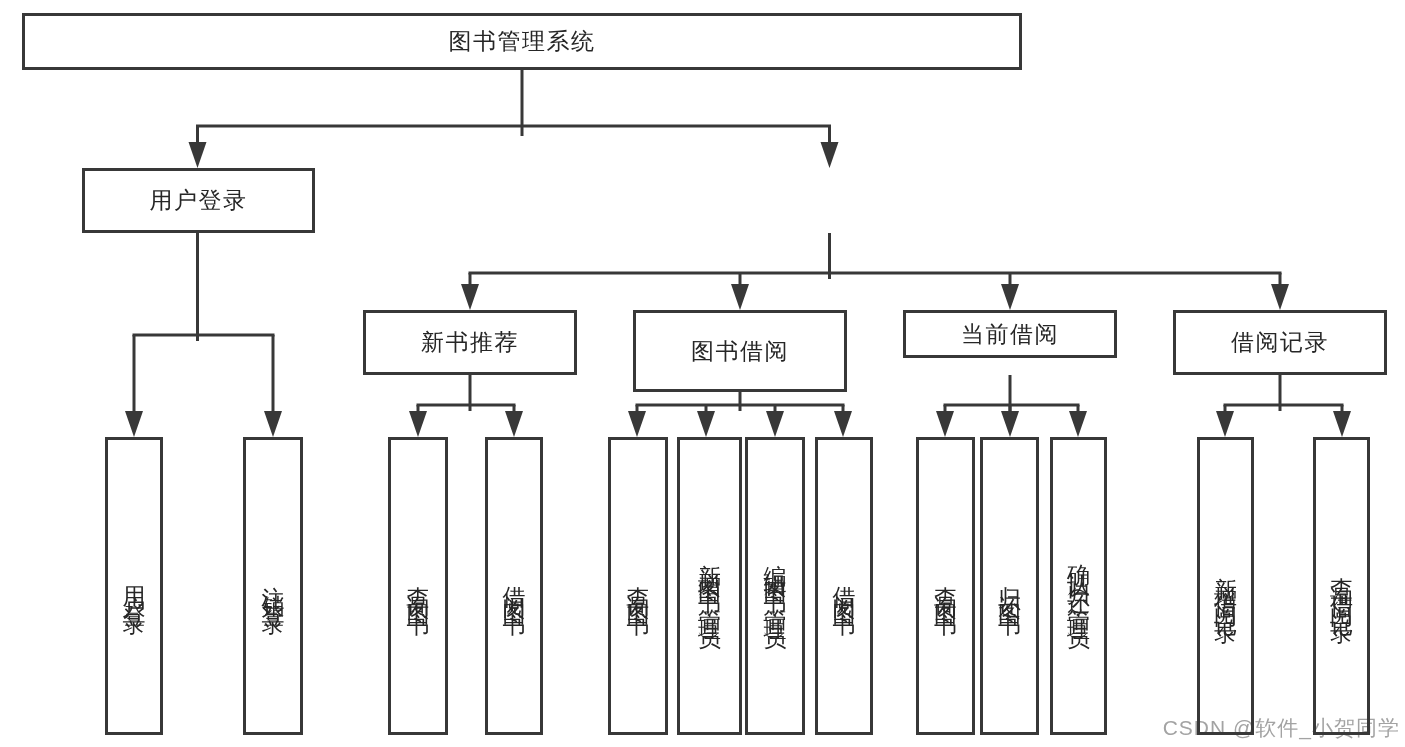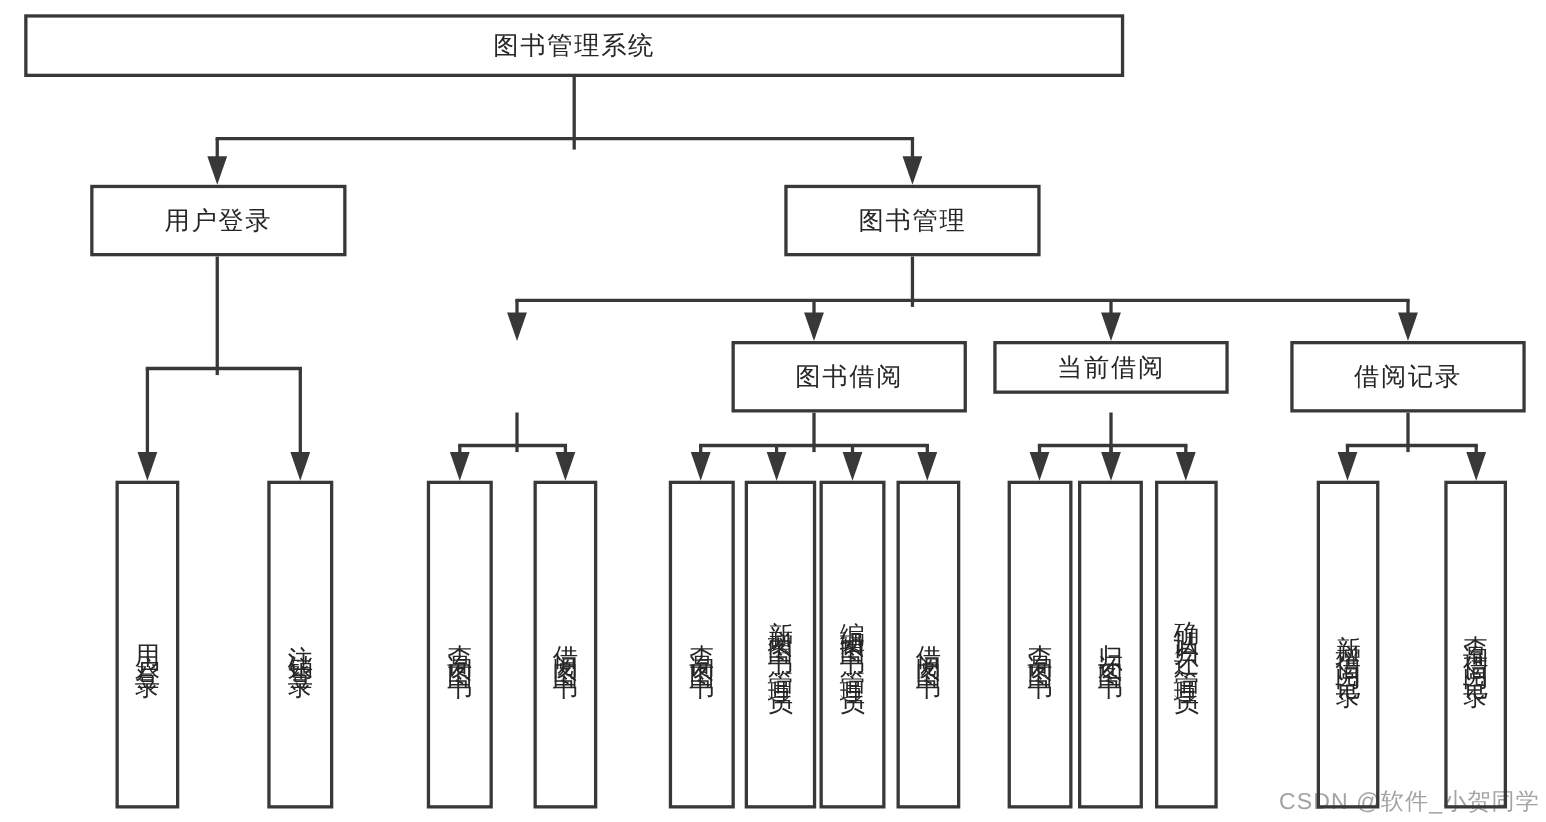--- a/index.html
+++ b/index.html
@@ -118,25 +118,25 @@
 
   <div class="watermark">CSDN @软件_小贺同学</div>
 
   <div class="node hbox" style="left:22px; top:13px; width:1000px; height:57px">
     <span>图书管理系统</span>
   </div>
 
   <div class="node hbox" style="left:82px; top:168px; width:233px; height:65px">
     <span>用户登录</span>
   </div>
-  <div class="node hbox" style="left:713px; top:168px; width:233px; height:65px">
-    <span>图书管理</span>
+
+  <div class="node hbox" style="left:363px; top:310px; width:214px; height:65px">
+    <span>新书推荐</span>
   </div>
-
-  <div class="node hbox" style="left:665px; top:310px; width:214px; height:65px">
+  <div class="node hbox" style="left:633px; top:310px; width:214px; height:82px">
     <span>图书借阅</span>
   </div>
   <div class="node hbox" style="left:903px; top:310px; width:214px; height:48px">
     <span>当前借阅</span>
   </div>
   <div class="node hbox" style="left:1173px; top:310px; width:214px; height:65px">
     <span>借阅记录</span>
   </div>
 
   <div class="node vbox" style="left:105px; top:437px; width:58px; height:298px">

